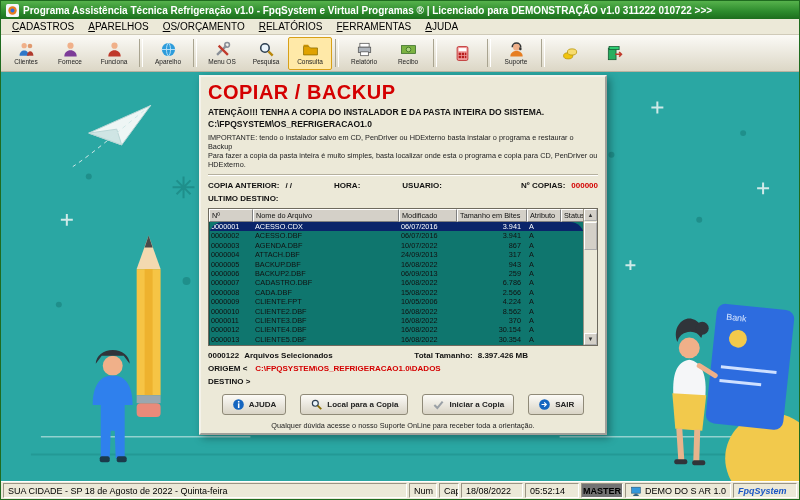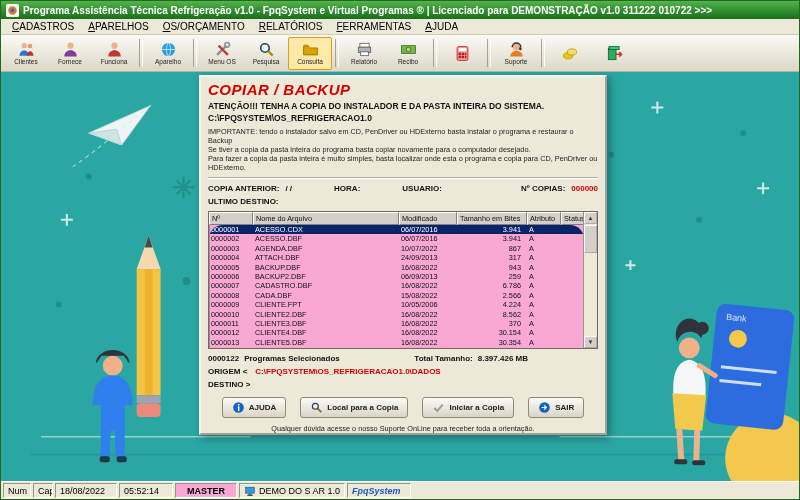--- a/index.html
+++ b/index.html
@@ -24,31 +24,31 @@
   .desktop{position:relative;flex:1;overflow:hidden;background:#2aa7a3;}
   .bg-art{position:absolute;left:0;top:0;width:100%;height:100%;}
   
   .dialog{position:absolute;left:198px;top:3px;width:408px;height:360px;background:#ece9d8;
     border:2px outset #f4f2ea;box-shadow:3px 3px 8px rgba(0,0,0,.35);display:flex;flex-direction:column;box-sizing:border-box;}
   .dlg-titlebar{height:16px;flex:0 0 16px;background:linear-gradient(180deg,#4a8ef0,#1b55c8);display:flex;align-items:center;color:#fff;font-weight:bold;font-size:9px;padding:0 2px 0 5px;}
   .dlg-title{flex:1;white-space:nowrap;overflow:hidden;}
   .dlg-close{width:15px;height:13px;background:linear-gradient(180deg,#f08a7a,#c42020);color:#fff;border:1px outset #e8a0a0;
     font-size:8px;line-height:9px;padding:0;font-family:inherit;}
   .dlg-body{flex:1;padding:3px 7px 4px;display:flex;flex-direction:column;font-size:8px;color:#111;}
-  .dlg-heading{color:#d40000;font-weight:bold;font-size:15px;letter-spacing:.5px;margin:1px 0 3px;font-style:italic;}
+  .dlg-heading{color:#d40000;font-weight:bold;font-size:20px;letter-spacing:.5px;margin:1px 0 3px;}
   .dlg-warning,.dlg-syspath{font-weight:bold;font-size:8.5px;margin-bottom:2px;}
   .dlg-important{font-size:7.3px;line-height:9px;color:#222;margin:2px 0;}
   .dlg-divider{border-top:1px solid #b5b09e;border-bottom:1px solid #fff;margin:3px 0;height:0;}
   .dlg-fields{display:flex;gap:6px;margin:2px 0;align-items:flex-end;}
   .b{font-weight:bold;}
   .red{color:#d40000;}
   .gap{margin-left:36px;}
   .pushr{margin-left:auto;}
   
-  .file-table{position:relative;border:1px solid #6e6a5e;background:#f9a8d4;height:136px;margin:3px 0;box-shadow:inset 1px 1px 0 rgba(0,0,0,.25);}
+  .file-table{position:relative;border:1px solid #6e6a5e;background:#0f766e;height:136px;margin:3px 0;box-shadow:inset 1px 1px 0 rgba(0,0,0,.25);}
   .ft-head{display:grid;grid-template-columns:44px 146px 58px 70px 34px 1fr;background:#d4d0c8;margin-right:13px;}
   .ft-head .th{border:1px solid;border-color:#fff #808080 #808080 #fff;padding:1px 2px;height:9px;font-size:7.3px;white-space:nowrap;overflow:hidden;}
   .ft-body{margin-right:13px;overflow:hidden;height:141px;border-radius:14px;}
   .ft-row{display:grid;grid-template-columns:44px 146px 58px 70px 34px 1fr;font-size:7.3px;height:9.4px;line-height:9.4px;}
   .ft-row .td{padding:0 2px;white-space:nowrap;overflow:hidden;}
   .ft-row .td.size{text-align:right;padding-right:6px;}
   .ft-row.sel{background:#0a246a;color:#fff;}
   .ft-scroll{position:absolute;top:0;right:0;bottom:0;width:13px;background:#ece9d8;border-left:1px solid #9a9585;display:flex;flex-direction:column;align-items:center;}
   .ft-sbtn{width:13px;height:12px;background:#d4d0c8;border:1px outset #fff;box-sizing:border-box;text-align:center;font-size:6px;line-height:10px;color:#333;}
   .ft-sbtn.down{margin-top:auto;}
@@ -63,21 +63,21 @@
   .dlg-footnote{text-align:center;font-size:7.3px;margin-top:3px;color:#222;}
   
   .statusbar{height:18px;flex:0 0 18px;background:#ece9d8;border-top:1px solid #fff;display:flex;gap:2px;padding:1px 2px;box-sizing:border-box;font-size:9px;align-items:stretch;}
   .seg{border:1px solid;border-color:#9a9585 #fff #fff #9a9585;display:flex;align-items:center;padding:0 4px;white-space:nowrap;overflow:hidden;box-sizing:border-box;}
   .seg svg{width:12px;height:12px;display:block;margin-right:3px;}
   .seg-city{flex:1;}
   .seg-num{width:28px;}
   .seg-caps{width:20px;}
   .seg-date{width:62px;}
   .seg-time{width:54px;}
-  .seg-master{width:62px;background:#f9a8d4;font-weight:bold;justify-content:center;}
+  .seg-master{width:42px;background:#737373;font-weight:bold;justify-content:center;}
   .seg-demo{width:106px;}
   .seg-brand{width:64px;color:#1a56c4;font-weight:bold;font-style:italic;}
 </style>
 </head>
 <body>
 
 <div class="app">
 
   <div class="titlebar">
     <span class="logo">
@@ -310,21 +310,20 @@
       <rect x="0" y="0" width="800" height="415" fill="none"></rect>
     </svg>
 
     <div class="dialog">
       <div class="dlg-body">
         <div class="dlg-heading">COPIAR / BACKUP</div>
         <div class="dlg-warning">ATENÇÃO!!!  TENHA A COPIA DO  INSTALADOR  E DA PASTA INTEIRA DO  SISTEMA.</div>
         <div class="dlg-syspath">C:\FPQSYSTEM\OS_REFRIGERACAO1.0</div>
         <div class="dlg-important" id="importantLines">
             <div>IMPORTANTE: tendo o instalador salvo em CD, PenDriver ou HDExterno basta instalar o programa e restaurar o Backup</div>
-            <div>Se tiver a copia da pasta inteira do programa basta copiar novamente para o computador desejado.</div>
             <div>Para fazer a copia da pasta inteira é muito simples, basta localizar onde esta o programa e copia para CD, PenDriver ou HDExterno.</div>
           </div>
         <div class="dlg-divider"></div>
 
         <div class="dlg-fields">
           <span class="b">COPIA ANTERIOR:</span>
           <span class="b">/ /</span>
           <span class="b gap">HORA:</span>
           <span class="b gap">USUARIO:</span>
           <span class="b pushr">Nº COPIAS:</span>
@@ -451,21 +450,21 @@
             </div>
           <div class="ft-scroll">
             <div class="ft-sbtn">▲</div>
             <div class="ft-sthumb"></div>
             <div class="ft-sbtn down">▼</div>
           </div>
         </div>
 
         <div class="dlg-summary">
           <span class="b">0000122</span>
-          <span class="b">Programas Selecionados</span>
+          <span class="b">Arquivos Selecionados</span>
           <span class="b pushr">Total Tamanho:</span>
           <span class="b tval">8.397.426 MB</span>
         </div>
 
         <div class="dlg-origem">
           <span class="b">ORIGEM  &lt;</span>
           <span class="b red">C:\FPQSYSTEM\OS_REFRIGERACAO1.0\DADOS</span>
         </div>
         <div class="dlg-origem">
           <span class="b">DESTINO &gt;</span>
@@ -509,20 +508,23 @@
               <span>SAIR</span>
             </button>
           </div>
 
         <div class="dlg-footnote">Qualquer dúvida acesse o nosso Suporte OnLine para receber toda a orientação.</div>
       </div>
     </div>
   </div>
 
   <div class="statusbar" id="statusbar">
+      <div class="seg seg-city">
+        <span>SUA CIDADE - SP 18 de Agosto de 2022 - Quinta-feira</span>
+      </div>
       <div class="seg seg-num">
         <span>Num</span>
       </div>
       <div class="seg seg-caps">
         <span>Caps</span>
       </div>
       <div class="seg seg-date">
         <span>18/08/2022</span>
       </div>
       <div class="seg seg-time">

